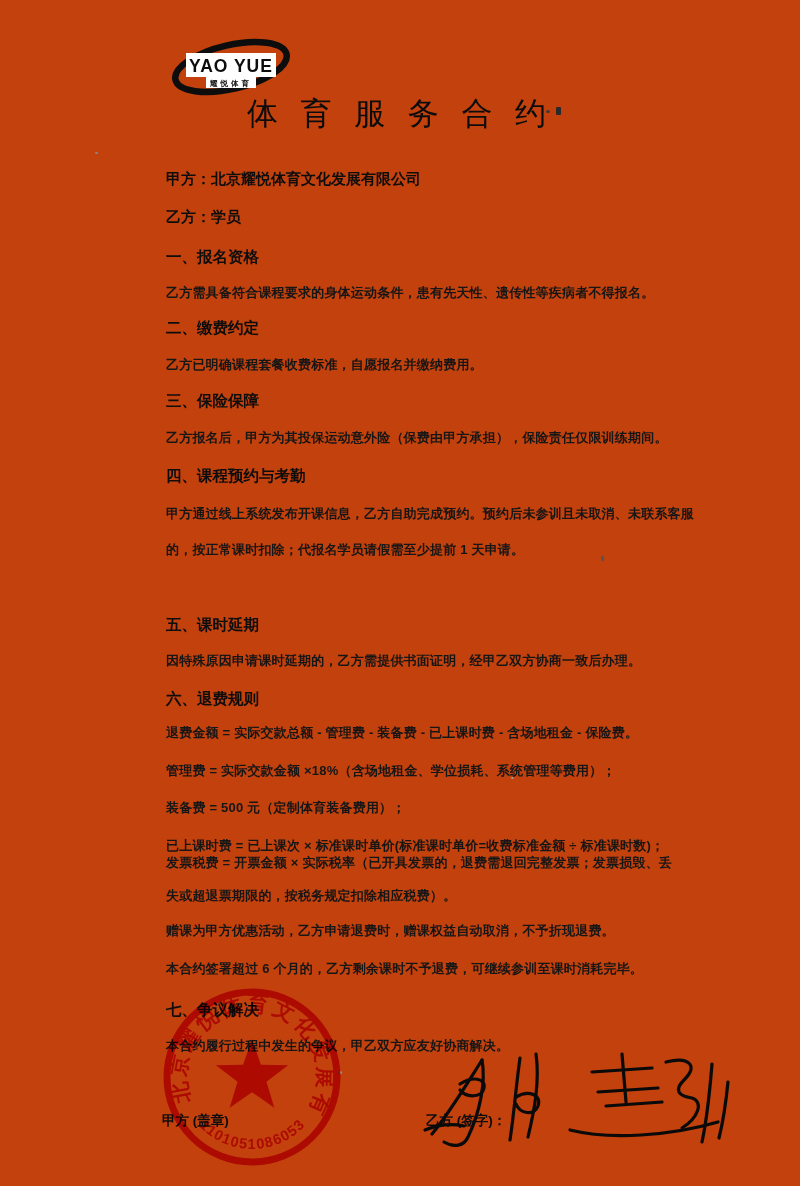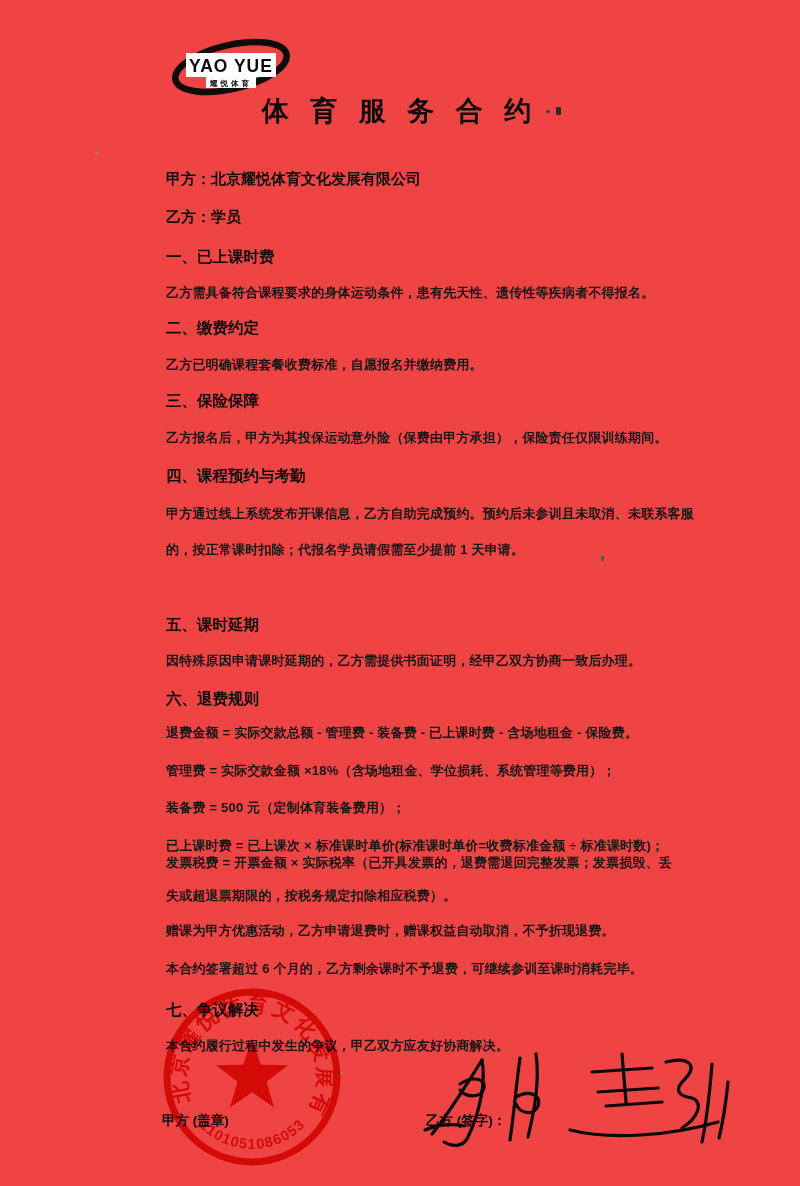--- a/index.html
+++ b/index.html
@@ -1,23 +1,23 @@
 <!DOCTYPE html>
 <html><head>
 <meta charset="utf-8">
 <style>
   * { margin:0; padding:0; box-sizing:border-box; }
   html,body { width:800px; height:1186px; background:#ffffff; overflow:hidden;
     font-family:"Liberation Sans","DejaVu Sans",sans-serif; color:#141414; }
-  .page { position:relative; width:800px; height:1186px; background:#ef4444; }
+  .page { position:relative; width:800px; height:1186px; background:#c2410c; }
 
   .logo-wrap { position:absolute; left:166px; top:34px; width:130px; height:70px; }
 
   .doc-title { position:absolute; left:165px; top:93px; width:470px; text-align:center;
-    font-size:27px; font-weight:bold; letter-spacing:7px; color:#0c0c0c; white-space:nowrap; }
+    font-size:31px; font-weight:normal; letter-spacing:7px; color:#0c0c0c; white-space:nowrap; }
 
   .party-line { position:absolute; left:166px; font-size:15px; font-weight:bold;
     color:#0d0d0d; white-space:nowrap; }
   .p-a { top:170px; } .p-b { top:208px; }
 
   .sec-h { position:absolute; left:166px; font-size:15.5px; font-weight:bold;
     color:#0d0d0d; white-space:nowrap; }
   .sec-p { position:absolute; left:166px; font-size:13px; font-weight:600;
     color:#161616; white-space:nowrap; letter-spacing:0.2px; }
 
@@ -67,21 +67,21 @@
   <div class="speck speck1"></div>
   <div class="speck speck1b"></div>
   <div class="speck speck2"></div>
   <div class="speck speck3"></div>
   <div class="speck speck4"></div>
   <div class="speck speck5"></div>
 
   <div class="party-line p-a">甲方：北京耀悦体育文化发展有限公司</div>
   <div class="party-line p-b">乙方：学员</div>
 
-  <div class="sec-h t-h1">一、已上课时费</div>
+  <div class="sec-h t-h1">一、报名资格</div>
   <div class="sec-p t-p1a">乙方需具备符合课程要求的身体运动条件，患有先天性、遗传性等疾病者不得报名。</div>
 
   <div class="sec-h t-h2">二、缴费约定</div>
   <div class="sec-p t-p2a">乙方已明确课程套餐收费标准，自愿报名并缴纳费用。</div>
 
   <div class="sec-h t-h3">三、保险保障</div>
   <div class="sec-p t-p3a">乙方报名后，甲方为其投保运动意外险（保费由甲方承担），保险责任仅限训练期间。</div>
 
   <div class="sec-h t-h4">四、课程预约与考勤</div>
   <div class="sec-p t-p4a">甲方通过线上系统发布开课信息，乙方自助完成预约。预约后未参训且未取消、未联系客服</div>

